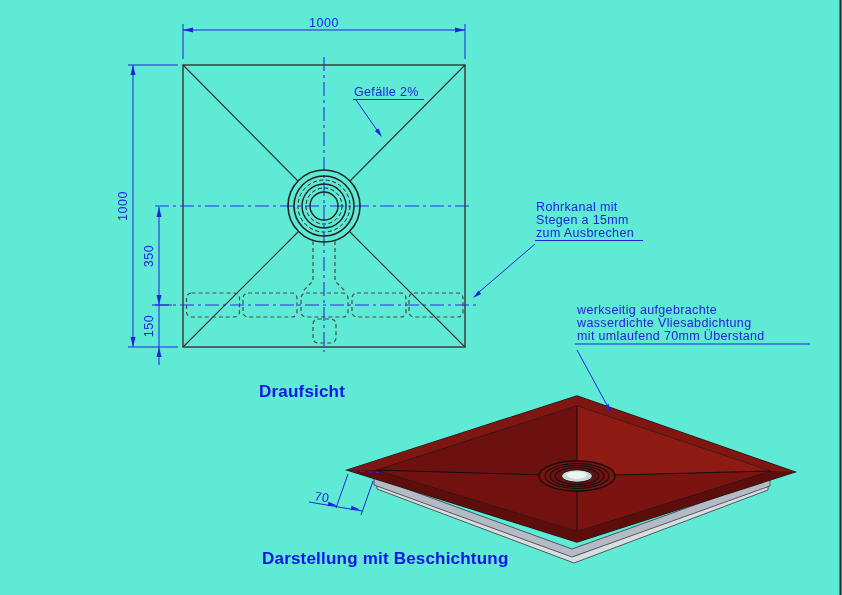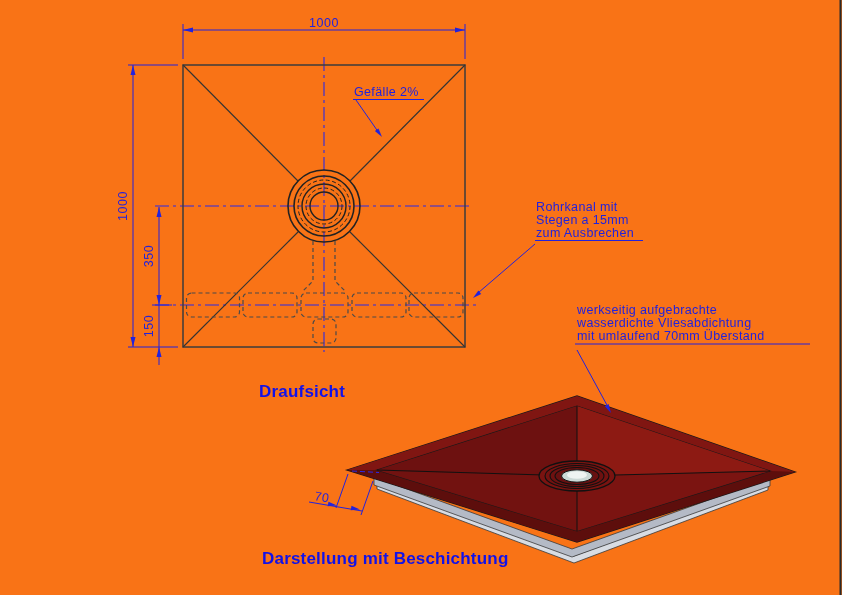--- a/index.html
+++ b/index.html
@@ -1,19 +1,19 @@
 <!DOCTYPE html>
 <html><head>
 <meta charset="utf-8">
 <style>
   html,body{margin:0;padding:0;background:#ffffff;}
   #stage{
     position:relative;
     width:842px;height:595px;
-    background:#f97316;
+    background:#5eead4;
     overflow:hidden;
     font-family:"Liberation Sans", sans-serif;
   }
   svg text{
     font-family:"Liberation Sans", sans-serif;
     fill:#2222dd;
   }
   .dimtxt{font-size:12.5px;letter-spacing:.5px;}
   .anntxt{font-size:12.5px;letter-spacing:.35px;}
   .titletxt{font-size:17px;font-weight:bold;fill:#1212e8;letter-spacing:.2px;}

